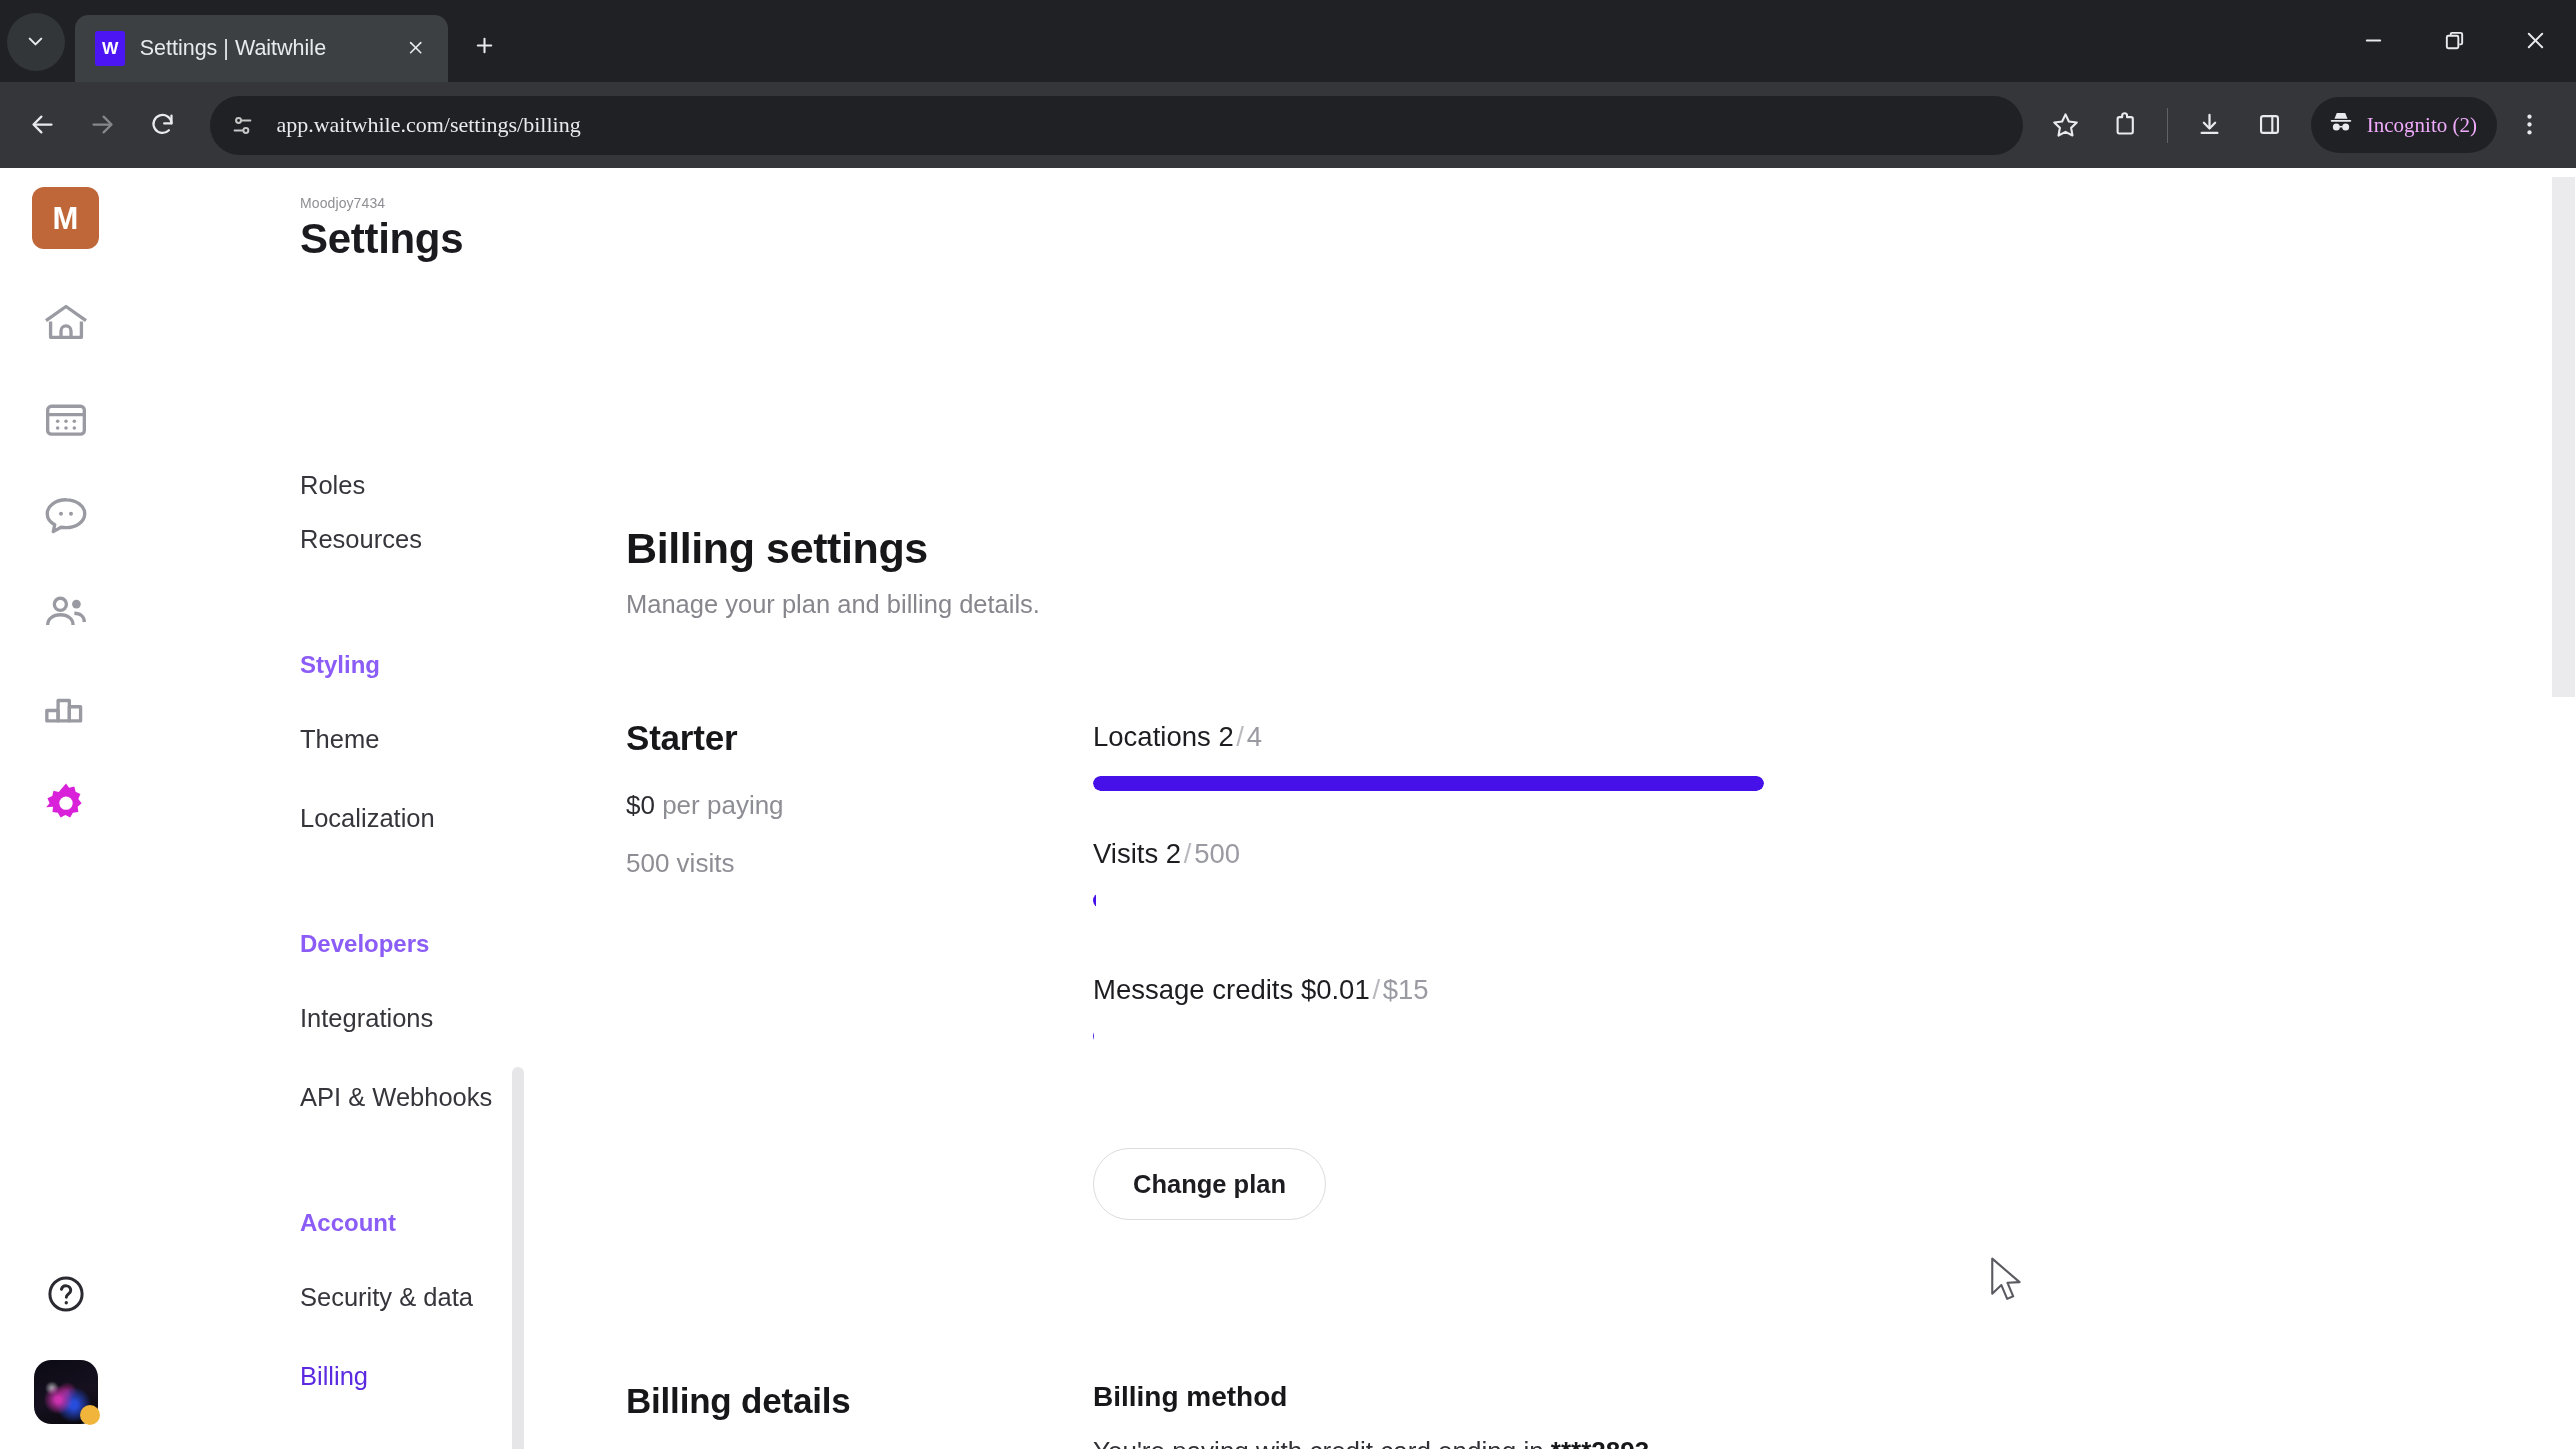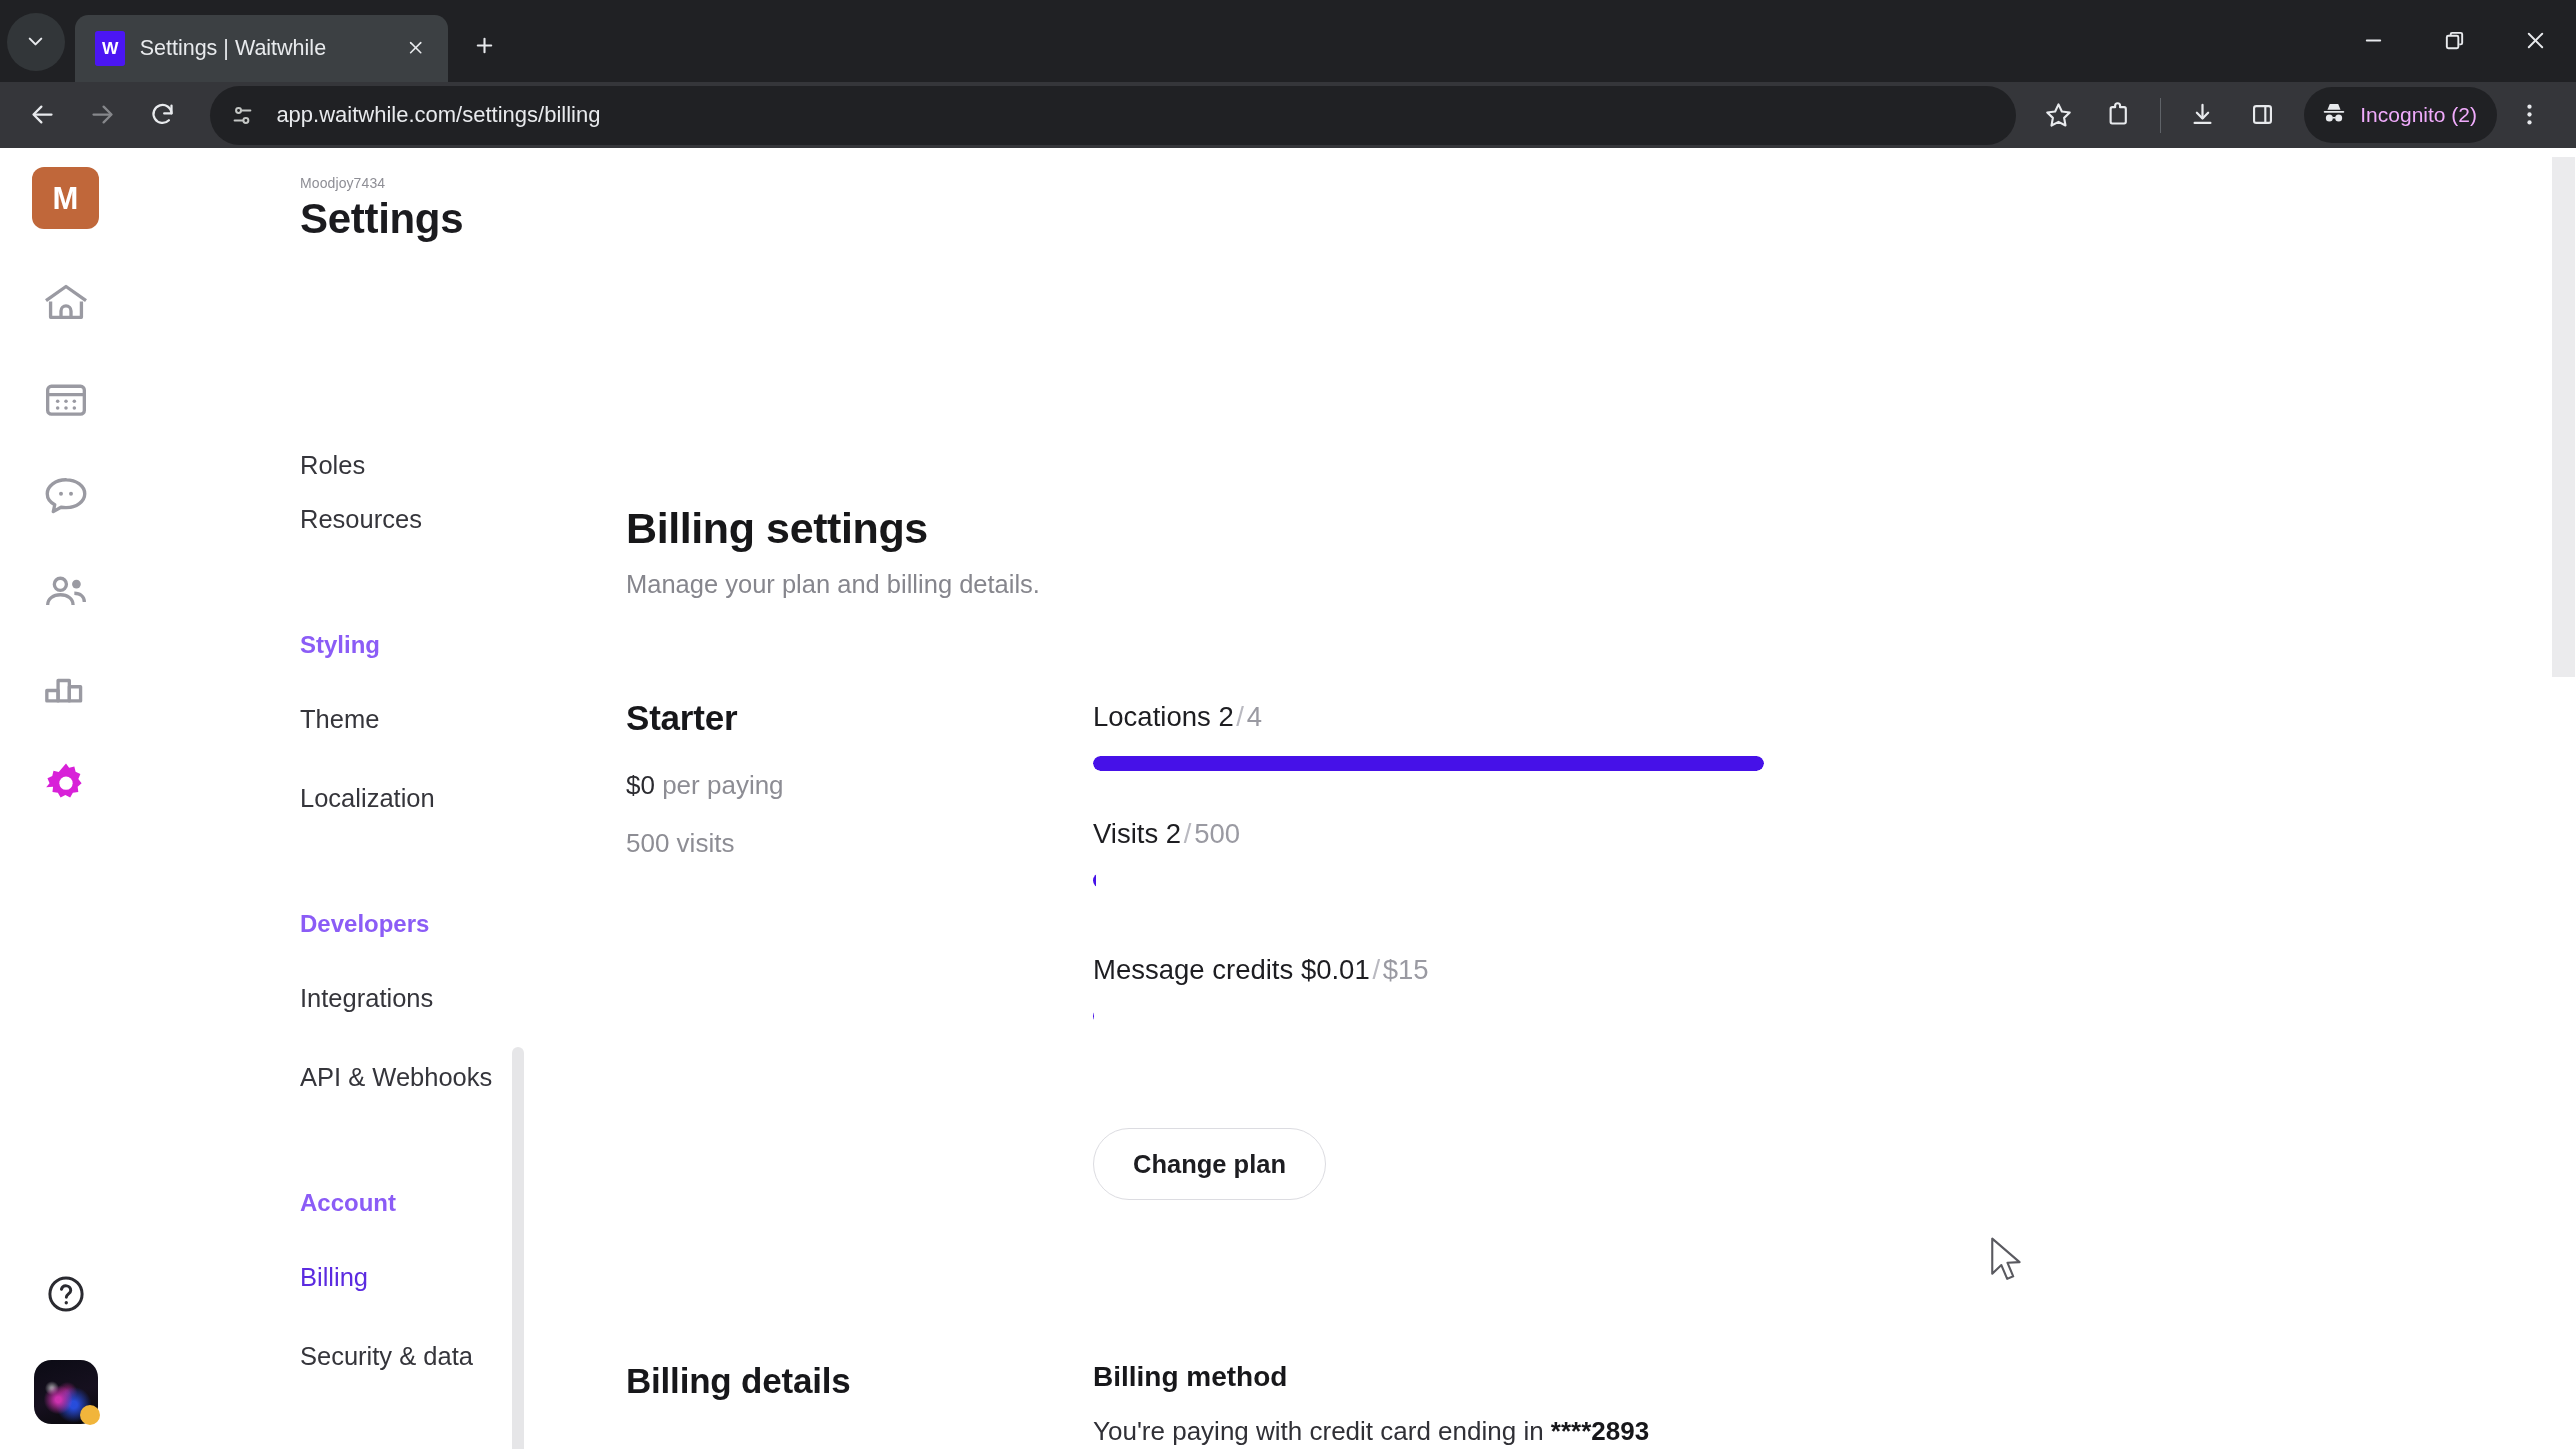--- a/index.html
+++ b/index.html
@@ -75,26 +75,27 @@
     height:82px; display:flex; align-items:center;
   }
   .wc {
     width:81px; height:82px;
     display:flex; align-items:center; justify-content:center;
   }
   .wc svg { width:23px; height:23px; }
 
   
   .toolbar {
-    height:66px;
+    height:86px;
     background:#35363a;
     display:flex; align-items:center;
     padding:0 19px 0 14.8px;
     gap:4px;
     flex:0 0 auto;
+    font-family:Liberation Serif, serif;
   }
   .navbtn {
     width:56px; height:56px;
     display:flex; align-items:center; justify-content:center;
     border-radius:50%;
     flex:0 0 auto;
   }
   .navbtn svg { width:27px; height:27px; }
   .navbtn.disabled svg { opacity:.45; }
   .omnibox {
@@ -638,22 +639,22 @@
         <div class="navgroup">
           <div class="nav-head">Developers</div>
           <div class="nav-item">Integrations</div>
           <div class="nav-item">API &amp; Webhooks</div>
         </div>
 
         <div class="nav-gap"></div>
 
         <div class="navgroup">
           <div class="nav-head">Account</div>
+          <div class="nav-item">Security &amp; data</div>
           <div class="nav-item active">Billing</div>
-          <div class="nav-item">Security &amp; data</div>
         </div>
 
       </div>
 
       <div class="navcol-scroll"></div>
     </div>
 
     <div class="main">
       <div class="content-inner">
 

